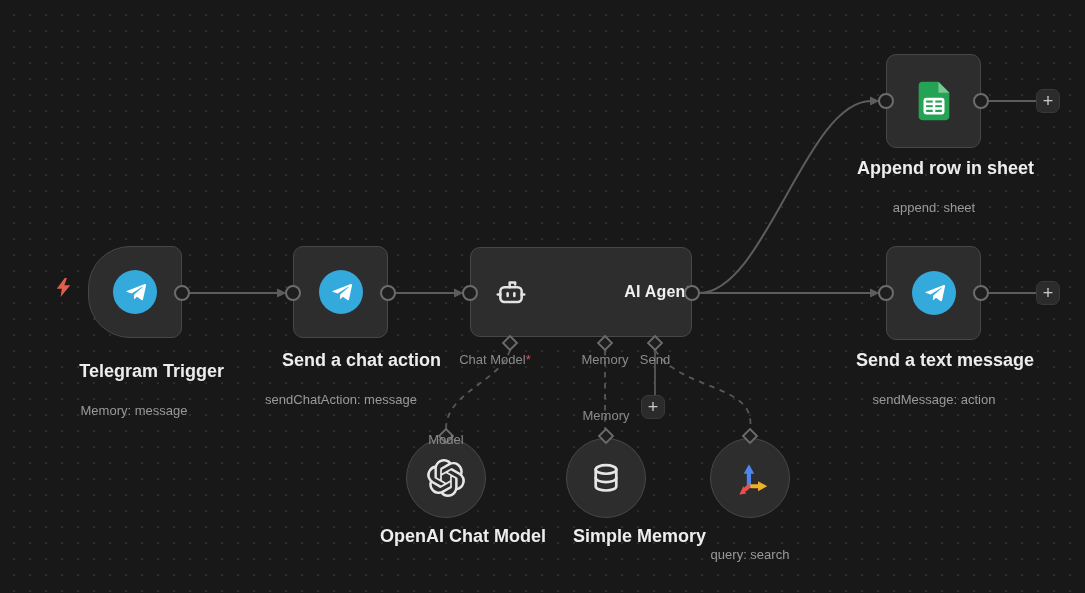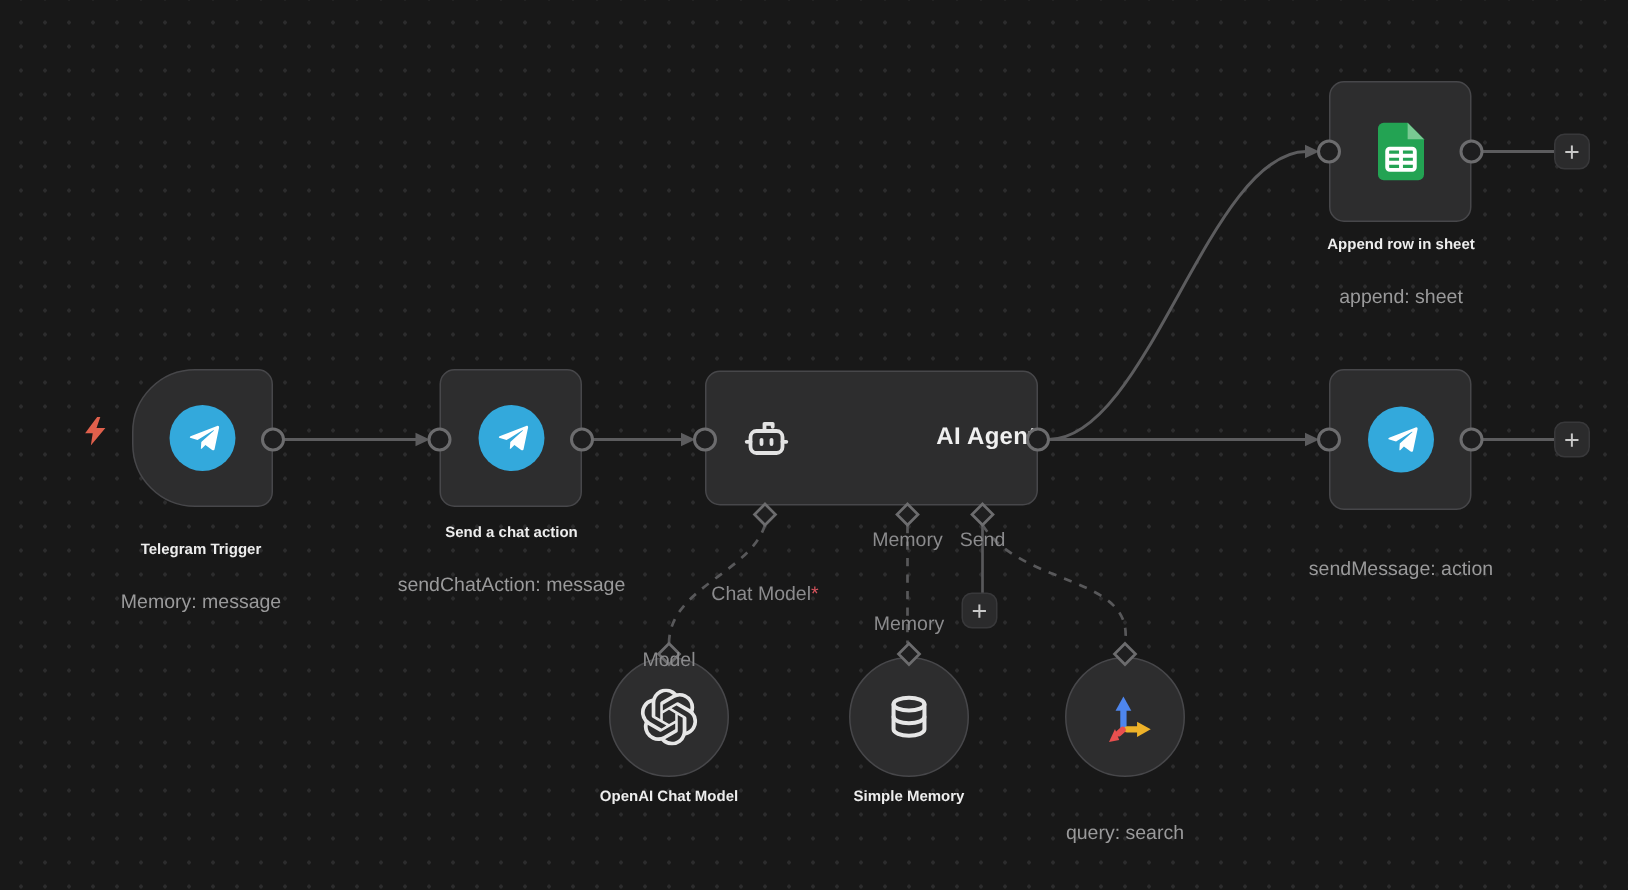--- a/index.html
+++ b/index.html
@@ -19,21 +19,21 @@
   .node.round{border-radius:50%;}
   .tg-badge{
     width:44px;height:44px;border-radius:50%;background:#33a9dc;
     display:flex;align-items:center;justify-content:center;
   }
   .agent-body{justify-content:space-between;padding-left:24px;gap:28px;}
   .agent-title{font-size:16px;font-weight:700;color:#f0f0f0;letter-spacing:.2px;}
   .wires{position:absolute;left:0;top:0;z-index:2;pointer-events:none;}
   .wires .port{pointer-events:auto;}
   .node-label{position:absolute;text-align:center;z-index:3;}
-  .title{font-size:10px;font-weight:700;color:#ededed;}
+  .title{font-size:18px;font-weight:700;color:#ededed;text-align:right;}
   .subtitle{font-size:13px;font-weight:400;color:#9a9a9b;margin-top:21px;}
   .port-label{
     position:absolute;text-align:center;z-index:3;
     font-size:13px;color:#8b8b8d;white-space:nowrap;
   }
   .asterisk{color:#d8555f;}
   .plus-btn{
     position:absolute;width:24px;height:24px;background:#2b2b2c;
     border-radius:7px;z-index:3;color:#c9c9c9;font-size:18px;line-height:22px;
     display:flex;align-items:center;justify-content:center;cursor:pointer;
@@ -187,36 +187,37 @@
     <div class="title">Send a chat action</div>
     <div class="subtitle">sendChatAction: message</div>
   </div>
 
   <div class="node-label" style="left:834px;top:158px;width:200px;">
     <div class="title">Append row in sheet</div>
     <div class="subtitle">append: sheet</div>
   </div>
 
   <div class="node-label" style="left:834px;top:350px;width:200px;">
+    <div class="title">Send a text message</div>
     <div class="subtitle">sendMessage: action</div>
   </div>
 
   <div class="node-label" style="left:346px;top:526px;width:200px;">
     <div class="title">OpenAI Chat Model</div>
   </div>
 
   <div class="node-label" style="left:506px;top:526px;width:200px;">
     <div class="title">Simple Memory</div>
   </div>
 
   <div class="node-label" style="left:650px;top:526px;width:200px;">
     <div class="subtitle">query: search</div>
   </div>
 
-  <div class="port-label" style="left:440px;top:352px;width:140px;margin-top:36px;">
+  <div class="port-label" style="left:425px;top:352px;width:140px;">
     <span>Chat Model</span><span class="asterisk">*</span>
   </div>
   <div class="port-label" style="left:555px;top:352px;width:100px;">
     <span>Memory</span>
   </div>
   <div class="port-label" style="left:625px;top:352px;width:60px;">
     <span>Send</span>
   </div>
 
   <div class="port-label" style="left:396px;top:432px;width:100px;">

